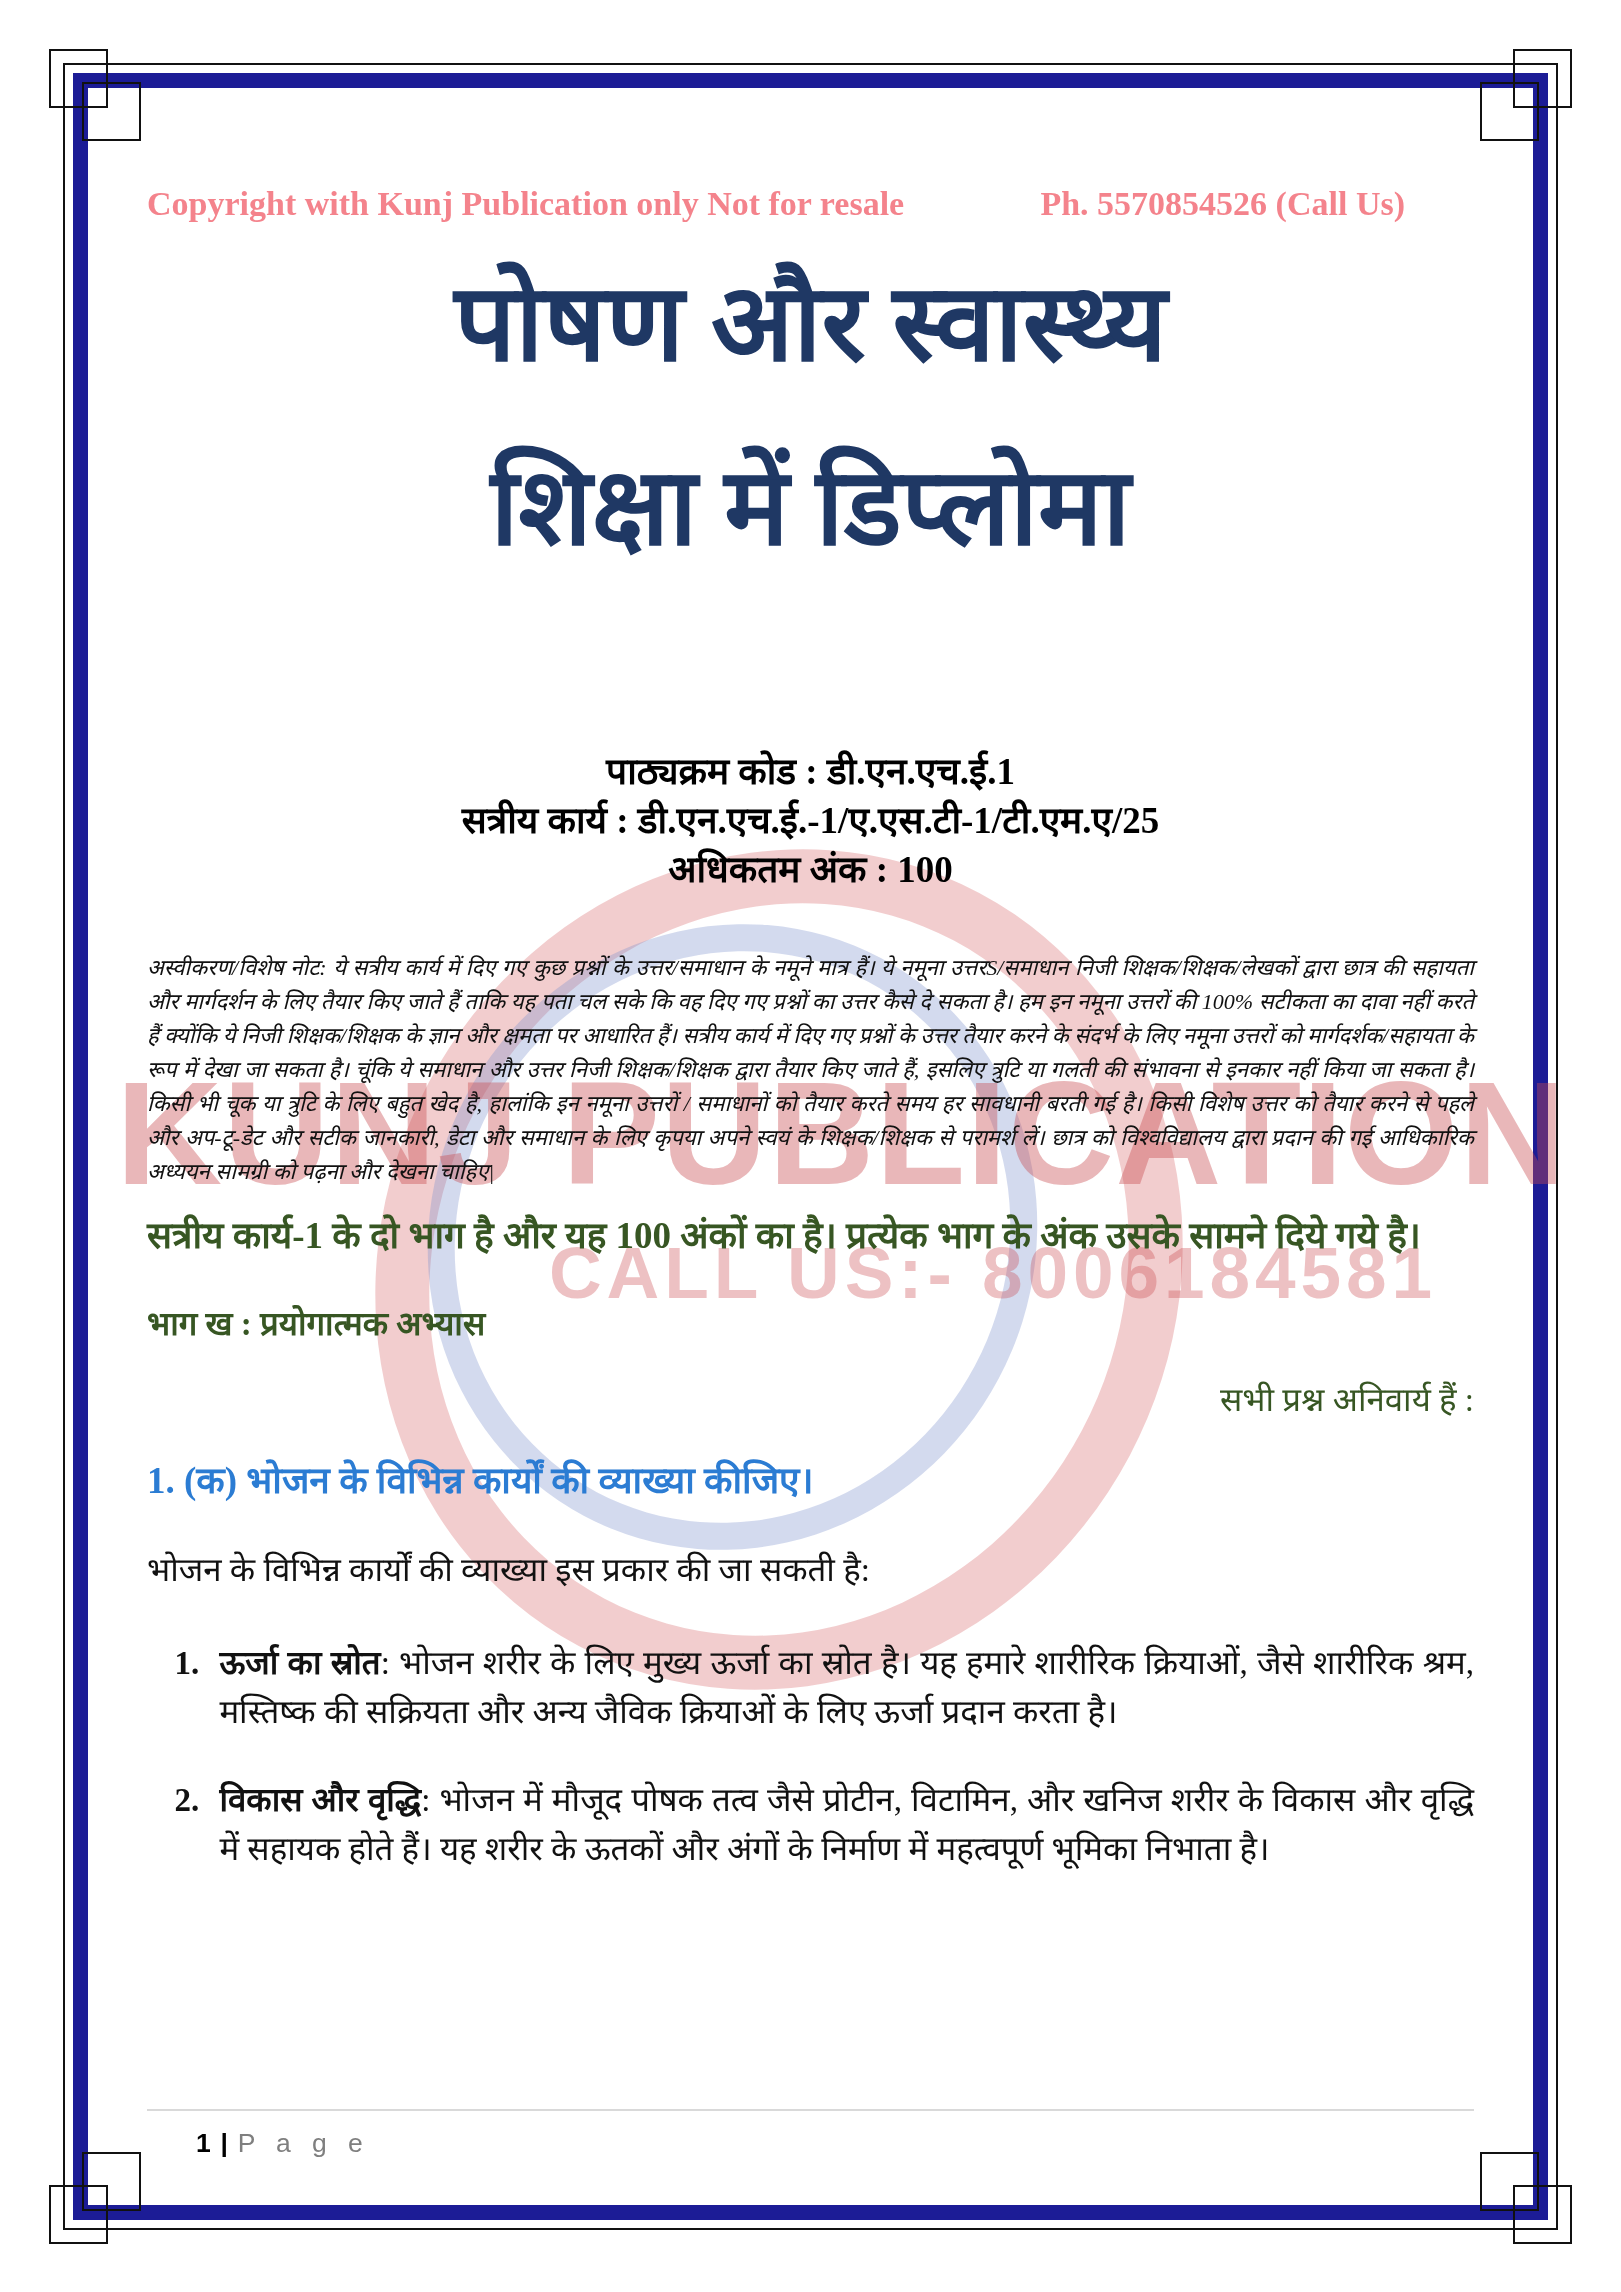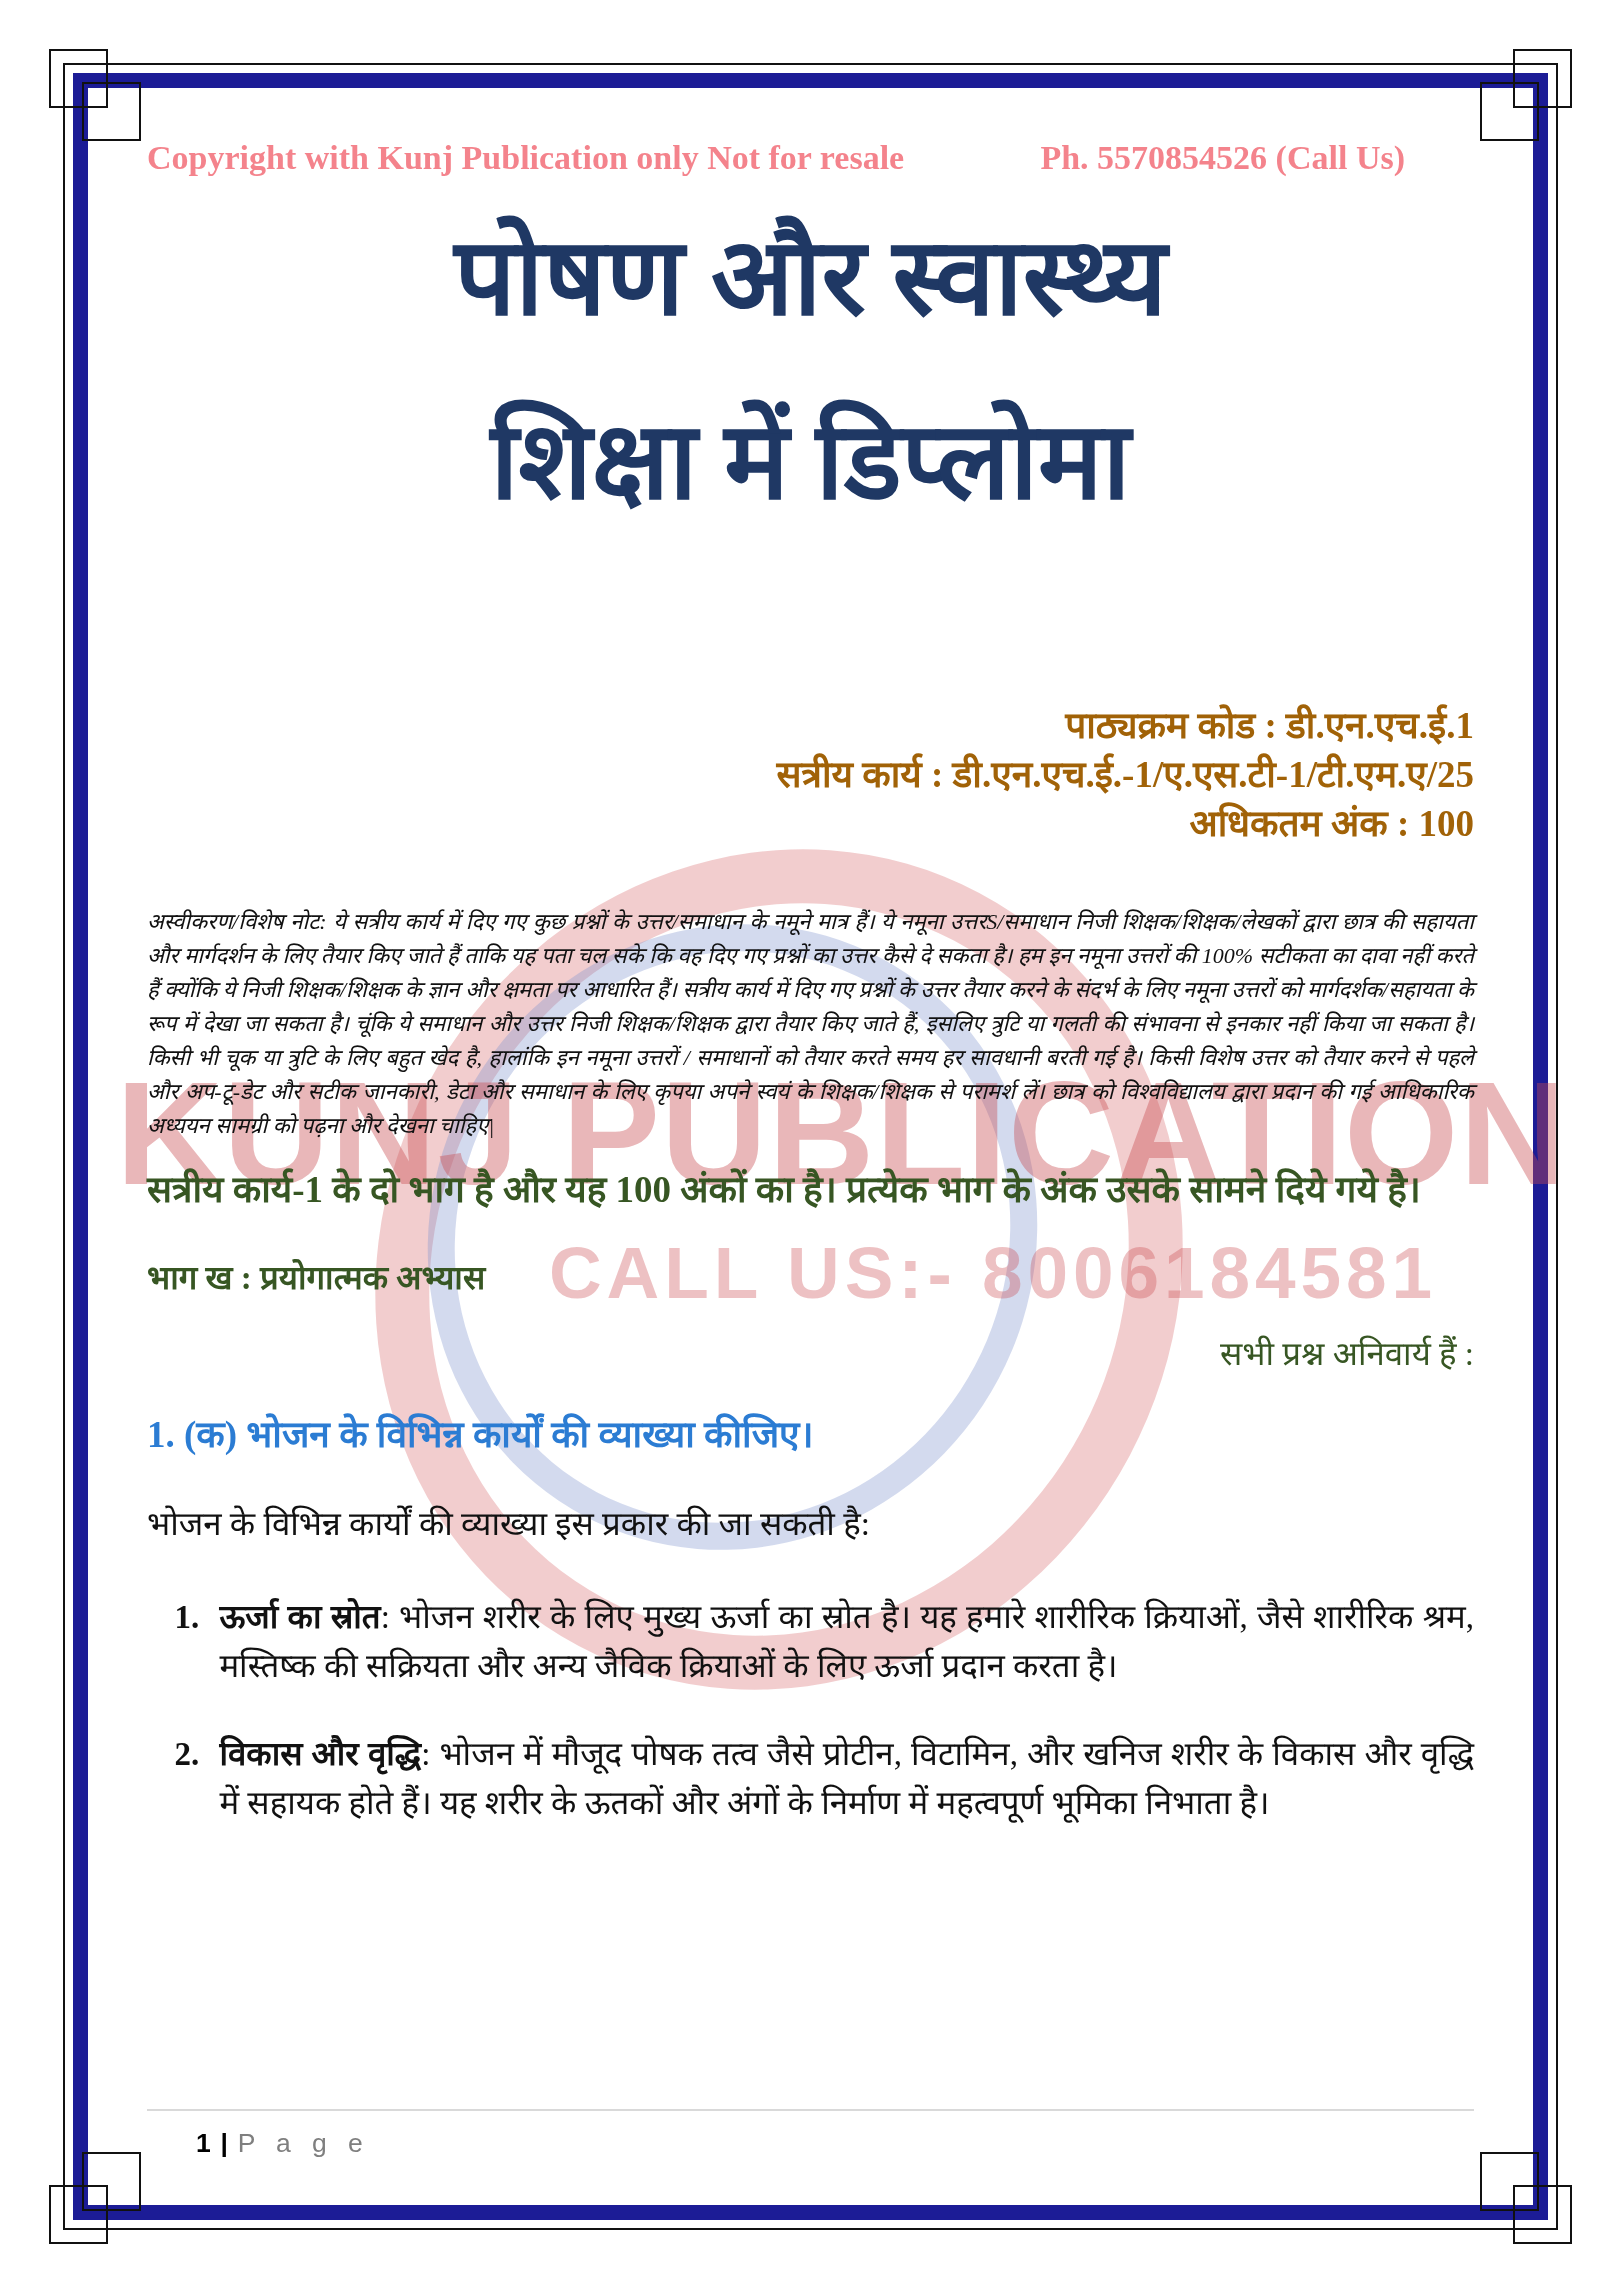--- a/index.html
+++ b/index.html
@@ -67,39 +67,40 @@
     font-weight:bold;font-size:73px;letter-spacing:4.9px;
     color:rgba(201,74,79,0.34);
     white-space:nowrap;
   }
 
   
   .content{
     position:absolute;inset:0;
     padding:137px 147px 0 147px;
     z-index:1;
+    margin-top:46px;
   }
   .copyright-row{
     display:flex;justify-content:space-between;align-items:flex-start;
     padding-right:69px;
     font-weight:bold;font-size:34px;line-height:41px;
     color:#f4838c;
   }
   .doc-title{
     margin:7.8px 0 0 0;
     text-align:center;
     font-size:108px;line-height:184px;font-weight:bold;
     color:#1f3864;
   }
   .doc-title span{display:block;}
   .course-block{
     margin-top:147px;
-    text-align:right;
+    text-align:center;
     font-weight:bold;font-size:37px;line-height:49px;
-    color:#a16207;
+    color:#000000;
   }
   .course-block div{white-space:nowrap;}
   .disclaimer{
     margin:57px 0 0 0;
     font-style:italic;
     font-size:22px;line-height:34px;
     color:#111111;
     text-align:justify;
   }
   .intro-note{

